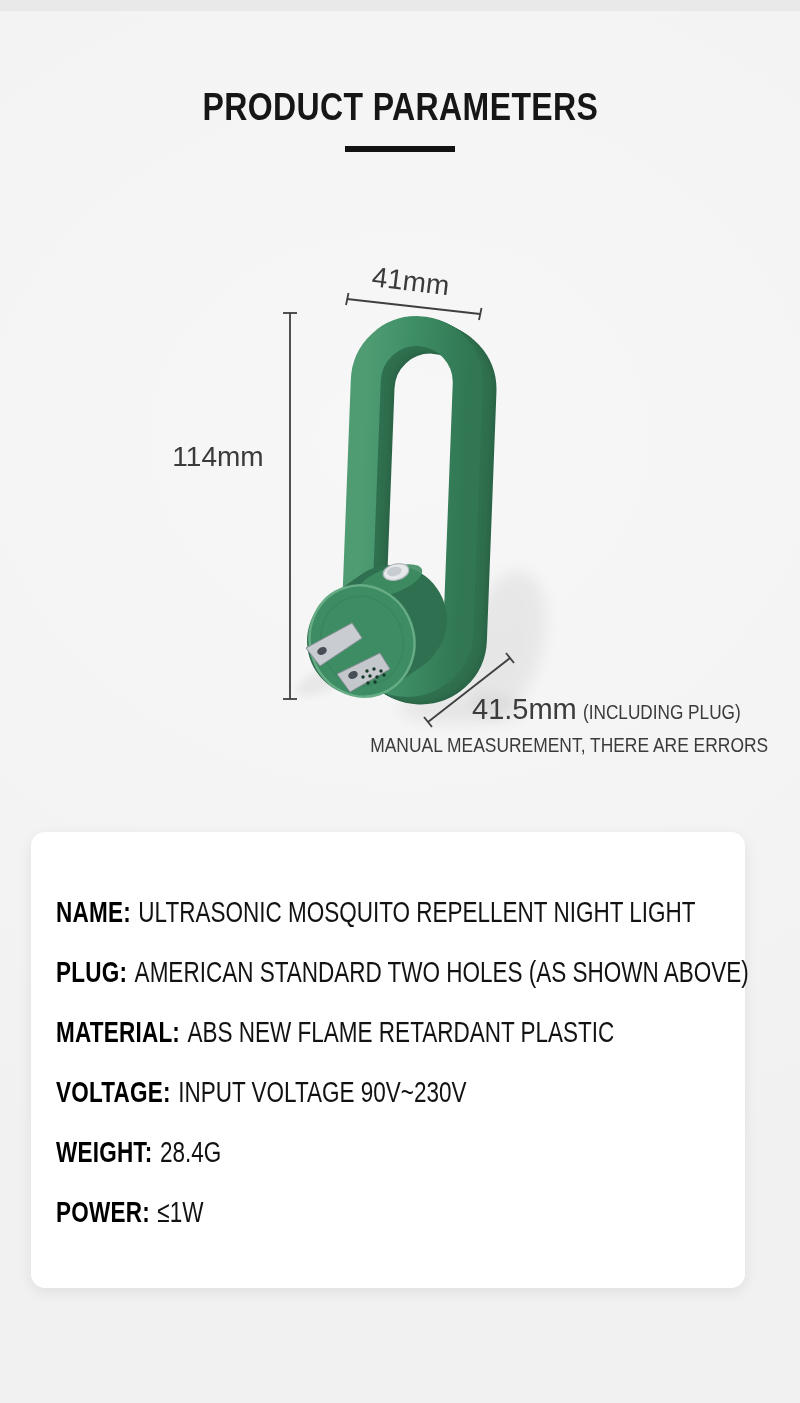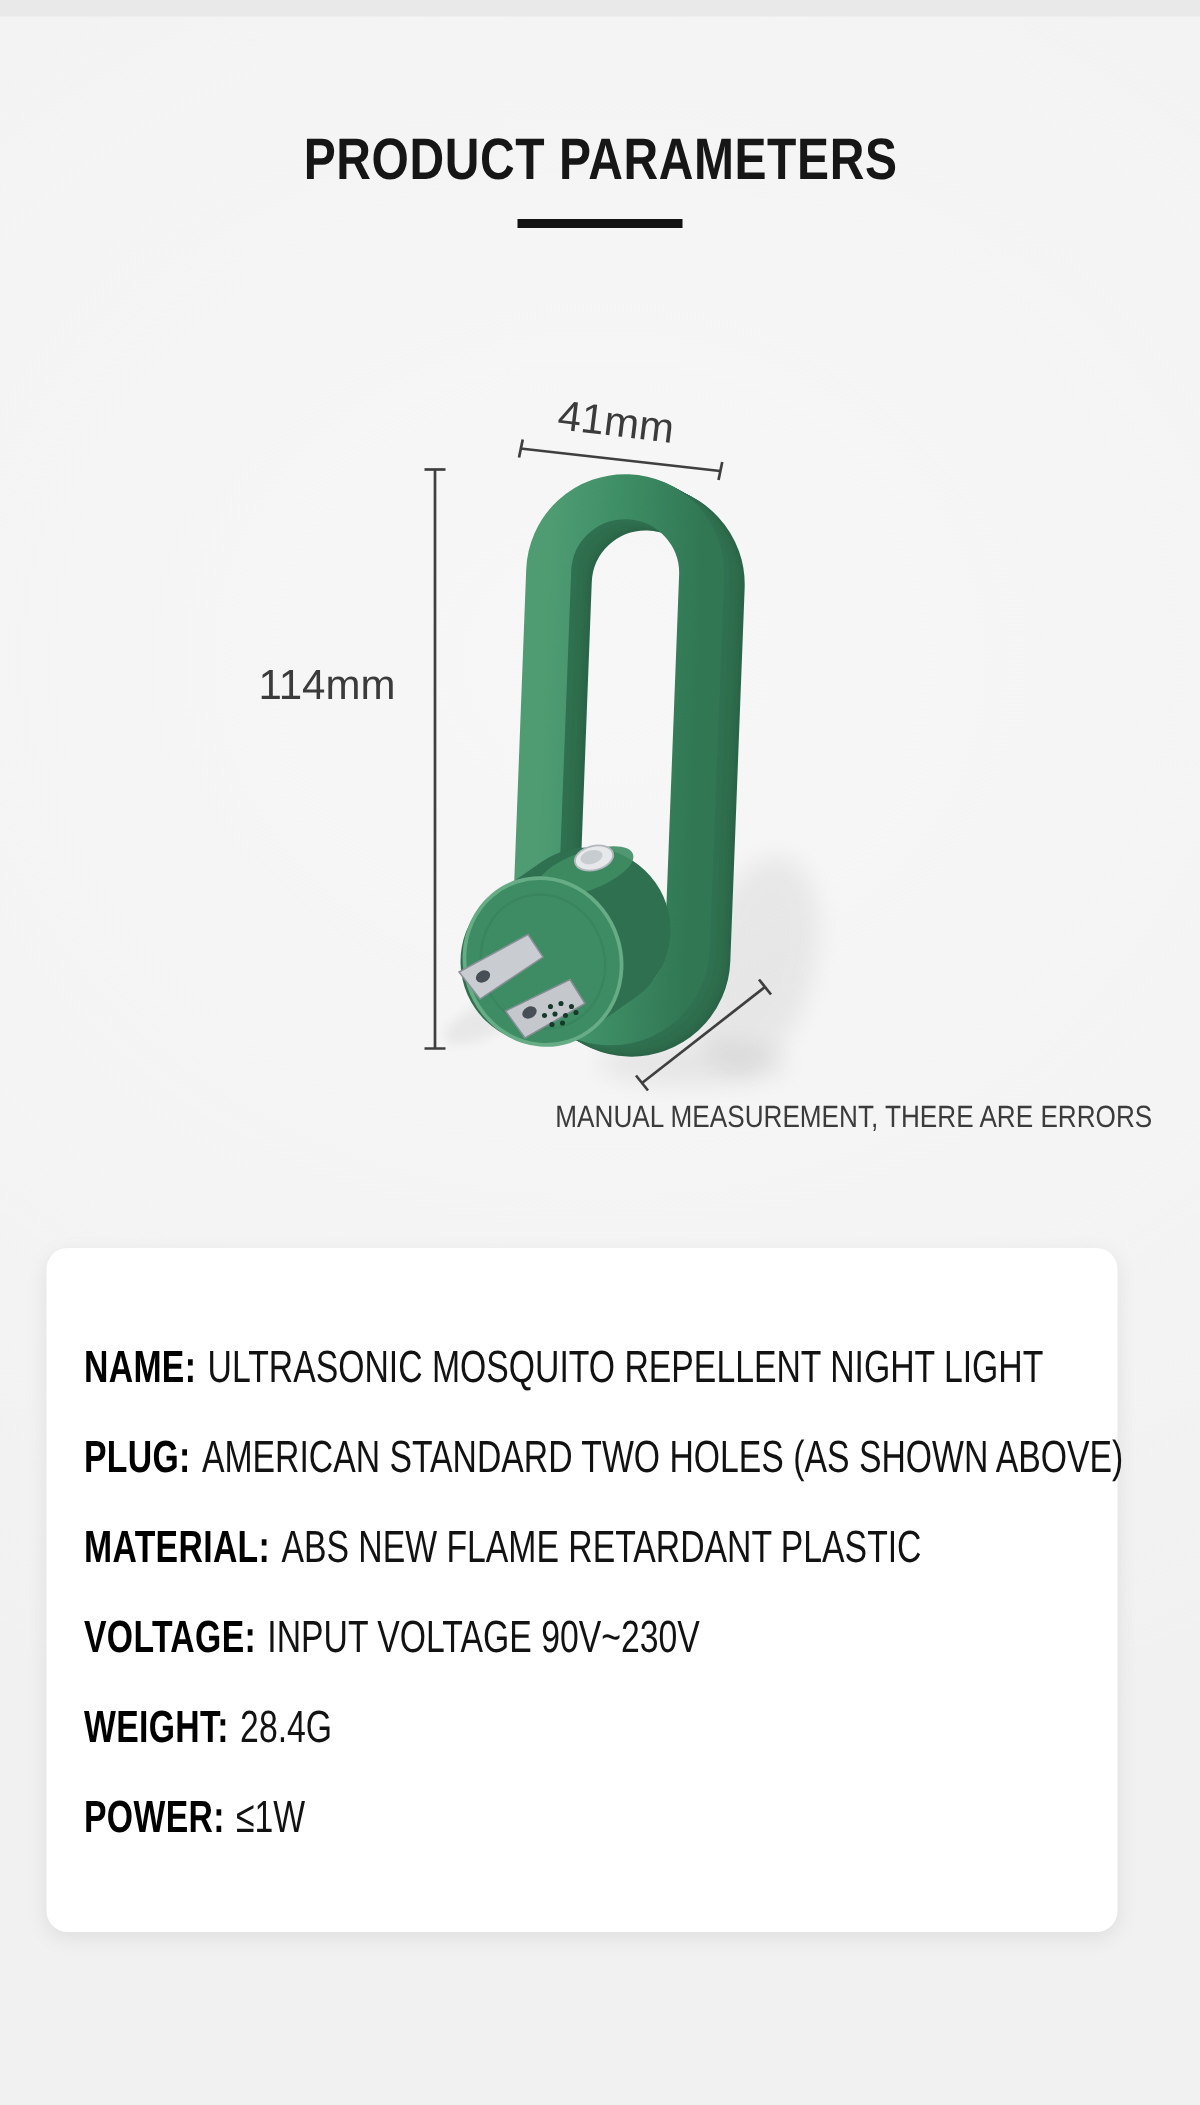--- a/index.html
+++ b/index.html
@@ -159,20 +159,21 @@
         <g>
           <line x1="428" y1="711" x2="510" y2="647"></line>
           <line x1="424" y1="706" x2="432" y2="716"></line>
           <line x1="506" y1="642" x2="514" y2="652"></line>
         </g>
       </g>
     </svg>
 
     <div class="dim-label dim-width">41mm</div>
     <div class="dim-label dim-height">114mm</div>
+    <div class="dim-label dim-depth"><span>41.5mm</span><span class="paren">(INCLUDING PLUG)</span></div>
     <div class="disclaimer">MANUAL MEASUREMENT, THERE ARE ERRORS</div>
   </div>
 
   <div class="spec-card">
     <div class="spec-row">
       <span class="spec-label">NAME:</span>
       <span class="spec-value">ULTRASONIC MOSQUITO REPELLENT NIGHT LIGHT</span>
     </div>
     <div class="spec-row">
       <span class="spec-label">PLUG:</span>

